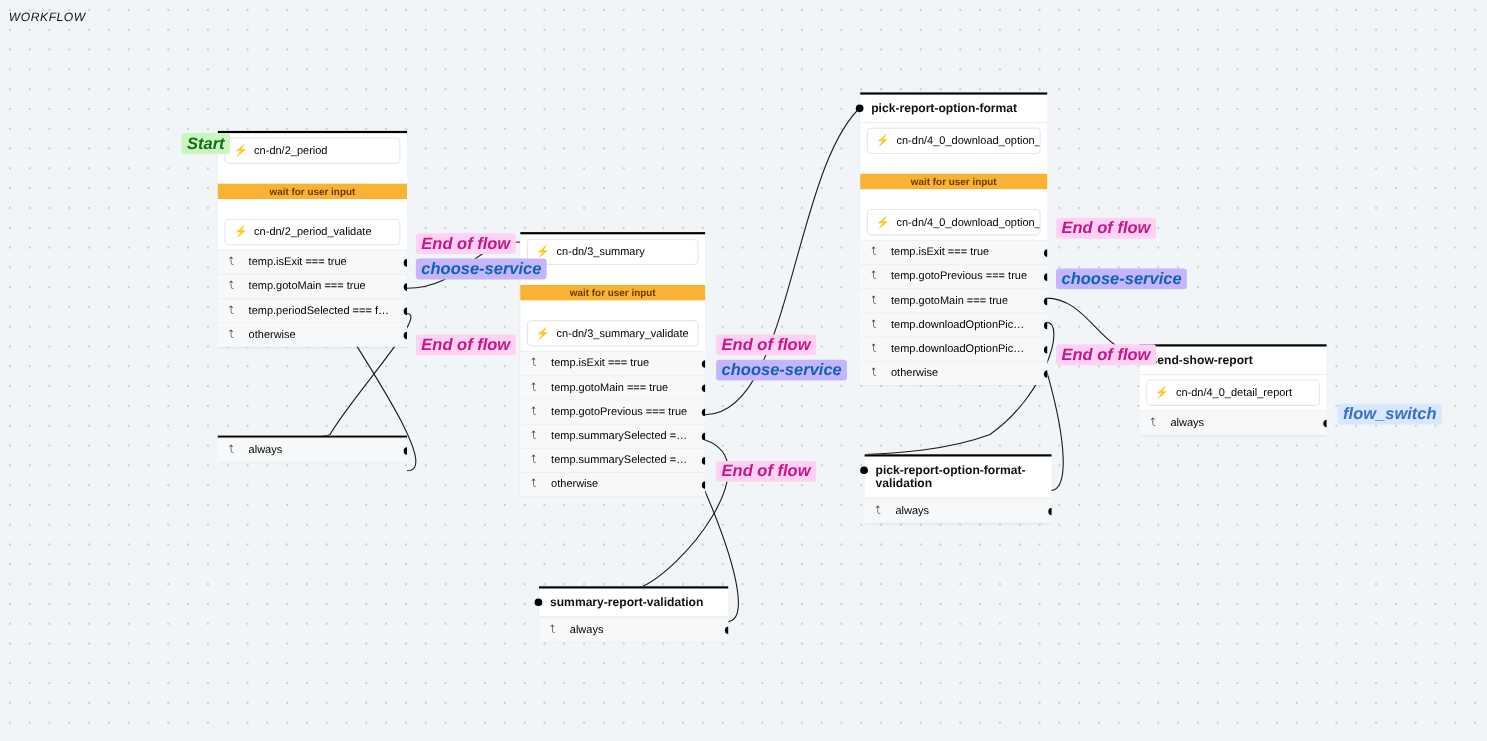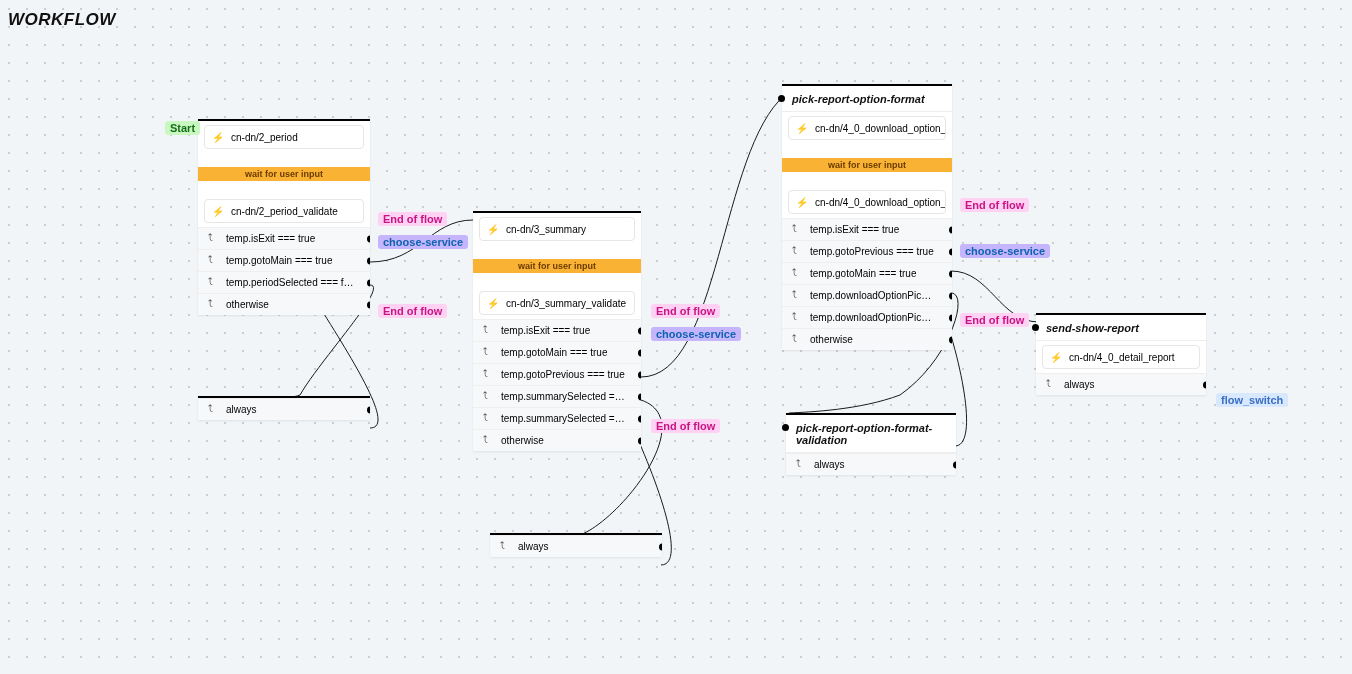--- a/index.html
+++ b/index.html
@@ -16,23 +16,23 @@
   .grid {
     position: absolute;
     inset: 0;
     background-image: radial-gradient(circle, #c8ced4 1px, transparent 1px);
     background-size: 18px 18px;
   }
   .header {
     position: absolute;
     top: 10px;
     left: 8px;
-    font-weight: 700;
+    font-weight: 400;
     letter-spacing: 0.5px;
-    font-size: 17px;
+    font-size: 11px;
     color: #111;
     text-transform: uppercase;
     font-style: italic;
     z-index: 10;
   }
   svg.edges {
     position: absolute;
     inset: 0;
     width: 1352px;
     height: 674px;
@@ -45,21 +45,20 @@
   }
   .node {
     position: absolute;
     background: #fff;
     border-top: 2px solid #000;
     box-shadow: 0 1px 2px rgba(0,0,0,0.08);
     z-index: 3;
   }
   .node .title {
     font-weight: 900;
-    font-style: italic;
     font-size: 11px;
     padding: 7px 10px 6px;
     color: #111;
     position: relative;
     border-bottom: 1px solid #eee;
   }
   .in-port {
     position: absolute;
     left: -4px;
     top: 9px;
@@ -134,22 +133,23 @@
     right: -4px;
     top: 50%;
     transform: translateY(-50%);
     width: 7px;
     height: 7px;
     border-radius: 50%;
     background: #000;
   }
   .tag {
     position: absolute;
-    font-size: 11px;
+    font-size: 15px;
     font-weight: 700;
+    font-style: italic;
     padding: 1px 5px;
     border-radius: 3px;
     z-index: 4;
     white-space: nowrap;
   }
   .tag.start { background: #c9f7c0; color: #166e1a; }
   .tag.end   { background: #ffd1f3; color: #c71585; text-align: center; }
   .tag.serv  { background: #c4b5fd; color: #1063b0; }
   .tag.flow  { background: #d7e8ff; color: #3b6fc4; }
 </style>
@@ -269,20 +269,21 @@
       <span class="branch-icon"></span>
       <span class="txt">otherwise</span>
       <span class="out-port"></span>
     </div>
 </div>
 <div class="tag end" style="left:651px; top:304px;">End of flow</div>
 <div class="tag serv" style="left:651px; top:327px;">choose-service</div>
 <div class="tag end" style="left:651px; top:419px;">End of flow</div>
 
 <div class="node" style="left:490px; top:533px; width:172px;">
+  <div class="title"><span class="in-port"></span><span>summary-report-validation</span></div>
   <div class="cond">
       <span class="branch-icon"></span>
       <span class="txt">always</span>
       <span class="out-port"></span>
     </div>
 </div>
 
 <div class="node" style="left:782px; top:84px; width:170px;">
   <div class="title"><span class="in-port"></span><span>pick-report-option-format</span></div>
   <div class="pill">
@@ -343,13 +344,13 @@
   <div class="pill">
       <span class="bolt">⚡</span>
       <span>cn-dn/4_0_detail_report</span>
     </div>
   <div class="cond">
       <span class="branch-icon"></span>
       <span class="txt">always</span>
       <span class="out-port"></span>
     </div>
 </div>
-<div class="tag flow" style="left:1216px; top:367px;margin-top:26px;">flow_switch</div>
+<div class="tag flow" style="left:1216px; top:367px;">flow_switch</div>
 
 </body></html>

